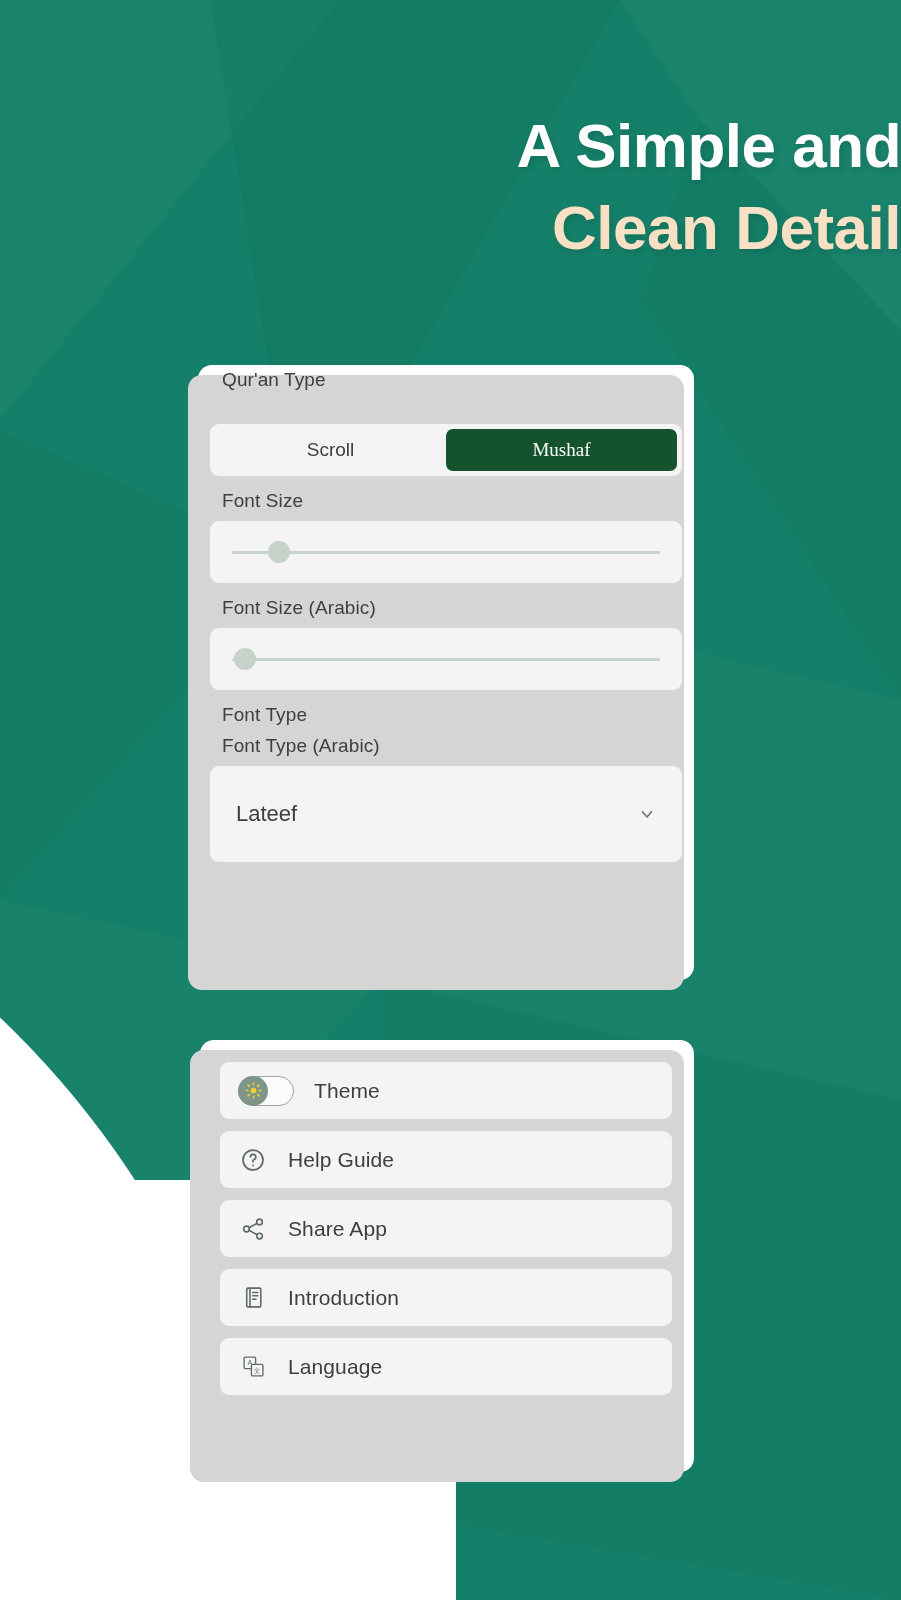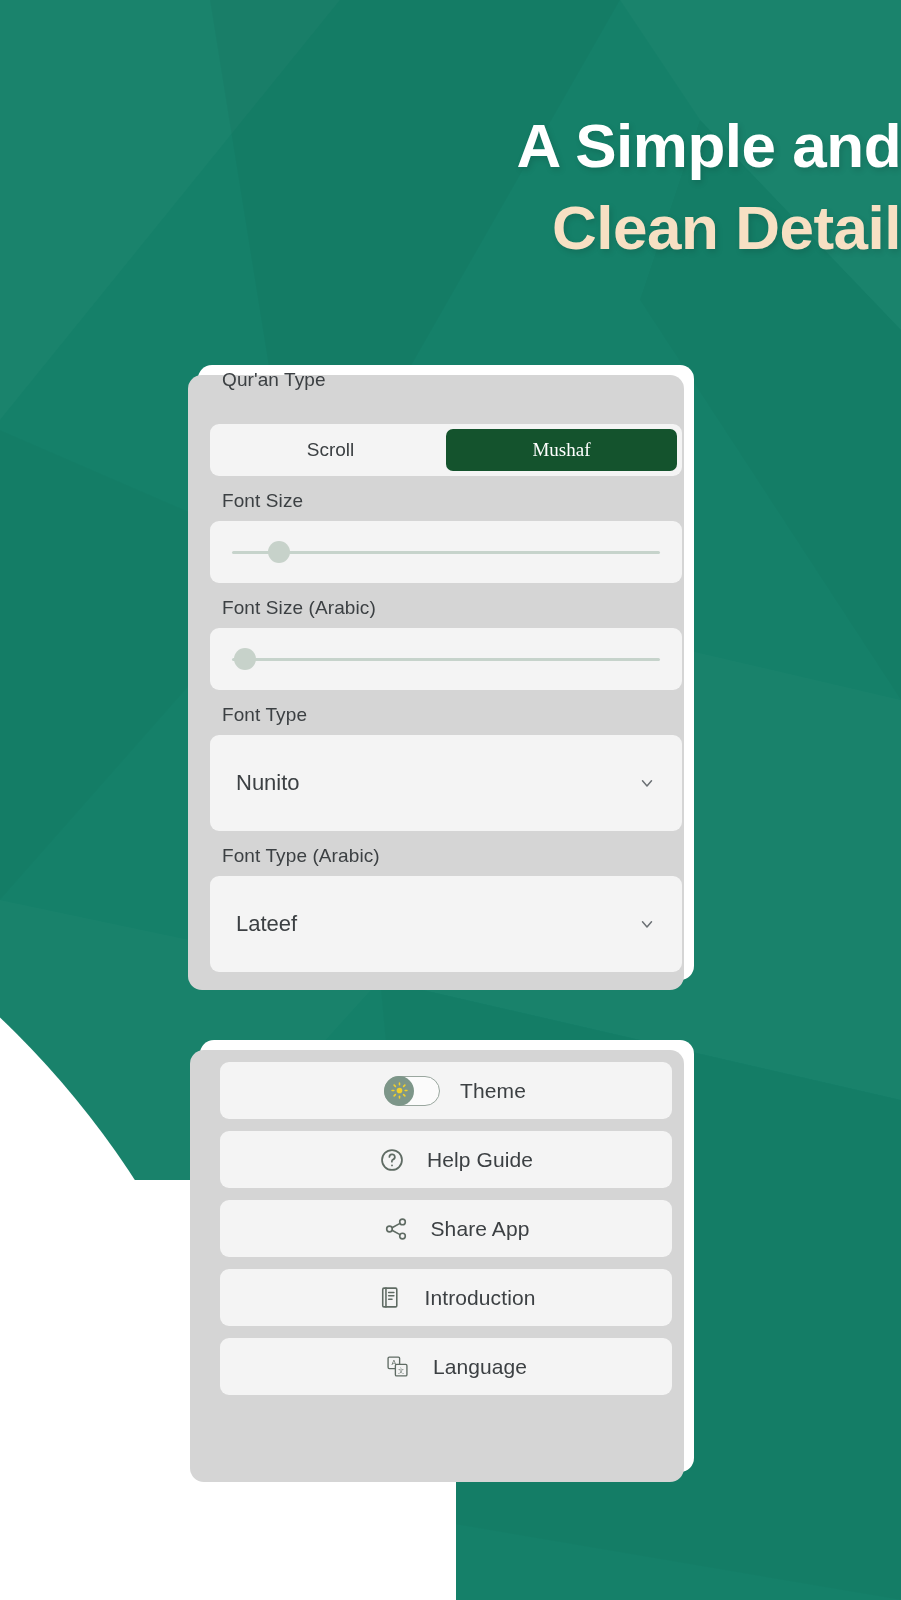--- a/index.html
+++ b/index.html
@@ -181,21 +181,20 @@
 
   
   .menu-row {
     display: flex;
     align-items: center;
     height: 57px;
     background: #f4f4f4;
     border-radius: 9px;
     margin-bottom: 12px;
     padding-left: 18px;
-    justify-content: center;
   }
   .menu-row:last-child { margin-bottom: 0; }
   .menu-icon {
     width: 30px; height: 30px;
     display: flex; align-items: center; justify-content: center;
     color: #5f6b63;
     flex: none;
   }
   .menu-label {
     font-size: 21px;
@@ -277,28 +276,20 @@
     <div class="field">
       <div class="slider-wrap">
         <div class="slider">
           <div class="rail"></div>
           <div class="thumb" id="thumb-fsa" style="left: 3%;"></div>
         </div>
       </div>
     </div>
 
     <div class="setting-label">Font Type</div>
-    <div class="field">
-      <div class="dropdown">
-        <span class="val">Nunito</span>
-        <svg class="chev" viewBox="0 0 24 24" fill="none" stroke="currentColor" stroke-width="2" stroke-linecap="round" stroke-linejoin="round">
-            <polyline points="6 9 12 16 18 9"></polyline>
-          </svg>
-      </div>
-    </div>
 
     <div class="setting-label">Font Type (Arabic)</div>
     <div class="field">
       <div class="dropdown">
         <span class="val">Lateef</span>
         <svg class="chev" viewBox="0 0 24 24" fill="none" stroke="currentColor" stroke-width="2" stroke-linecap="round" stroke-linejoin="round">
             <polyline points="6 9 12 16 18 9"></polyline>
           </svg>
       </div>
     </div>

